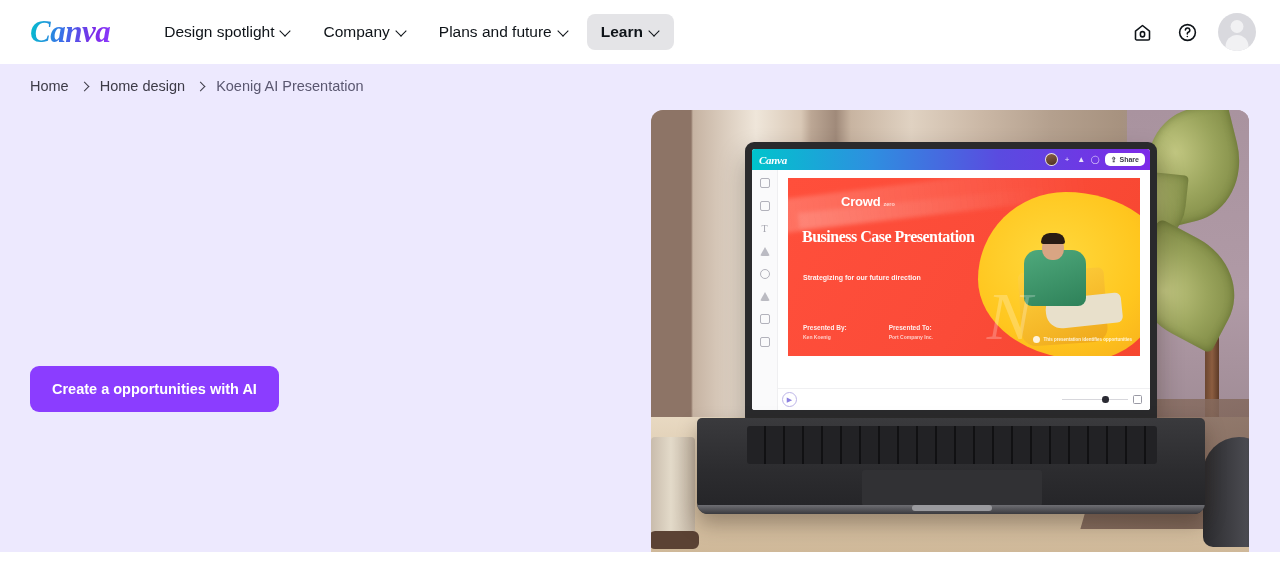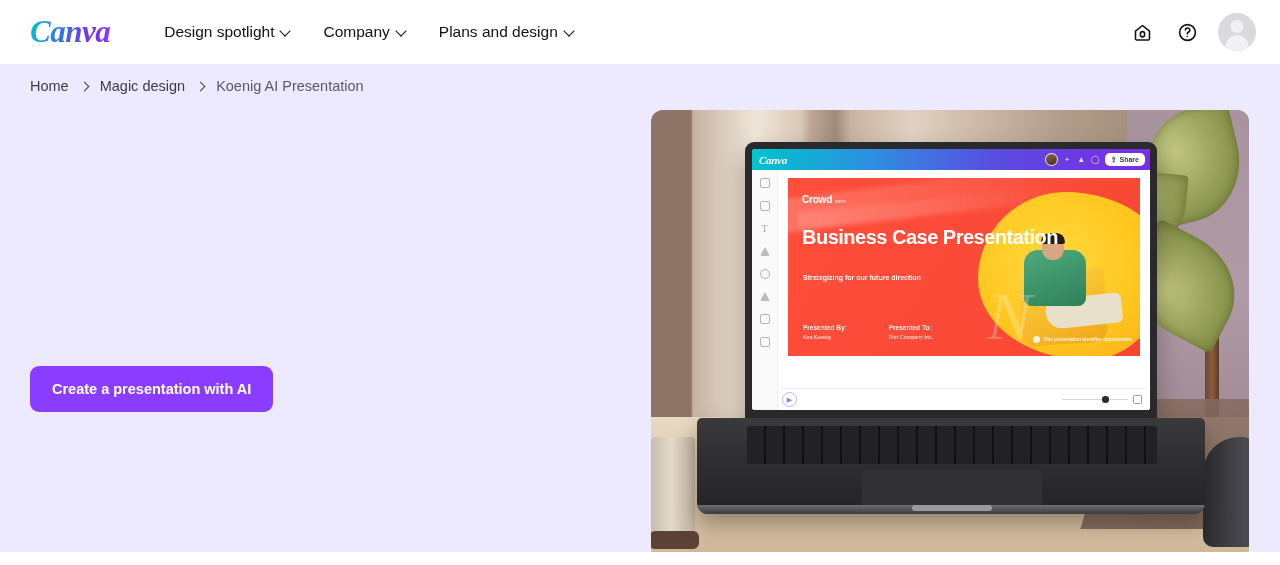--- a/index.html
+++ b/index.html
@@ -288,26 +288,26 @@
   .squiggle {
     position: absolute; right: 108px; bottom: 6px;
     font-family: "Liberation Serif", serif;
     font-size: 68px; font-style: italic;
     color: rgba(255,255,255,.24); line-height: 1;
   }
   .brand-tag {
     position: absolute; left: 14px; top: 16px;
     display: flex; align-items: baseline; gap: 3px;
   }
-  .brand-name { font-size: 10px; font-weight: 700; color: #fff; letter-spacing: -.2px; }
+  .brand-name { font-size: 13px; font-weight: 700; color: #fff; letter-spacing: -.2px; margin-left: 39px; }
   .brand-sub { font-size: 5.5px; font-weight: 700; color: rgba(255,255,255,.72); }
   .slide-title {
     position: absolute; left: 14px; top: 48px;
-    font-size: 20px; line-height: 22px;
-    font-weight: 700; color: #ffffff; letter-spacing: -0.5px;
+    font-size: 16px; line-height: 22px;
+    font-weight: 700; color: #ffffff; letter-spacing: -0.5px; font-family: Liberation Serif, serif;
   }
   .slide-sub {
     position: absolute; left: 15px; top: 96px;
     font-size: 7px; font-weight: 700; color: rgba(255,255,255,.93);
   }
   .presented {
     position: absolute; bottom: 16px; left: 15px;
     display: flex; gap: 42px;
   }
   .pres-label {
@@ -389,21 +389,25 @@
   <nav class="nav">
     <div class="nav-item">
       <span>Design spotlight</span>
       <span class="caret"></span>
     </div>
     <div class="nav-item">
       <span>Company</span>
       <span class="caret"></span>
     </div>
     <div class="nav-item">
-      <span>Plans and design</span>
+      <span>Plans and future</span>
+      <span class="caret"></span>
+    </div>
+    <div class="nav-item active">
+      <span>Learn</span>
       <span class="caret"></span>
     </div>
   </nav>
 
   <div class="header-right">
     <div class="icon-btn">
       <svg width="21" height="21" viewBox="0 0 24 24" fill="none" stroke="#0E1318" stroke-width="1.8" stroke-linecap="round" stroke-linejoin="round">
         <path d="M4 10.5 12 4l8 6.5V19a1.5 1.5 0 0 1-1.5 1.5h-13A1.5 1.5 0 0 1 4 19z"></path>
         <rect x="9.6" y="11" width="4.8" height="6" rx="2.4"></rect>
       </svg>
@@ -417,27 +421,27 @@
     </div>
     <div class="avatar"></div>
   </div>
 </div>
 
 <section class="hero">
 
   <div class="breadcrumb">
     <span class="crumb">Home</span>
     <span class="crumb-sep"></span>
-    <span class="crumb">Magic design</span>
+    <span class="crumb">Home design</span>
     <span class="crumb-sep"></span>
     <span class="crumb current">Koenig AI Presentation</span>
   </div>
 
 
-  <button class="cta">Create a presentation with AI</button>
+  <button class="cta">Create a opportunities with AI</button>
 
   <div class="hero-img">
     <div class="room-wall"></div>
     <div class="wall-right"></div>
 
     <div class="plant-stem"></div>
     <div class="leaf leaf-1"></div>
     <div class="leaf leaf-3"></div>
     <div class="leaf leaf-2"></div>
 

